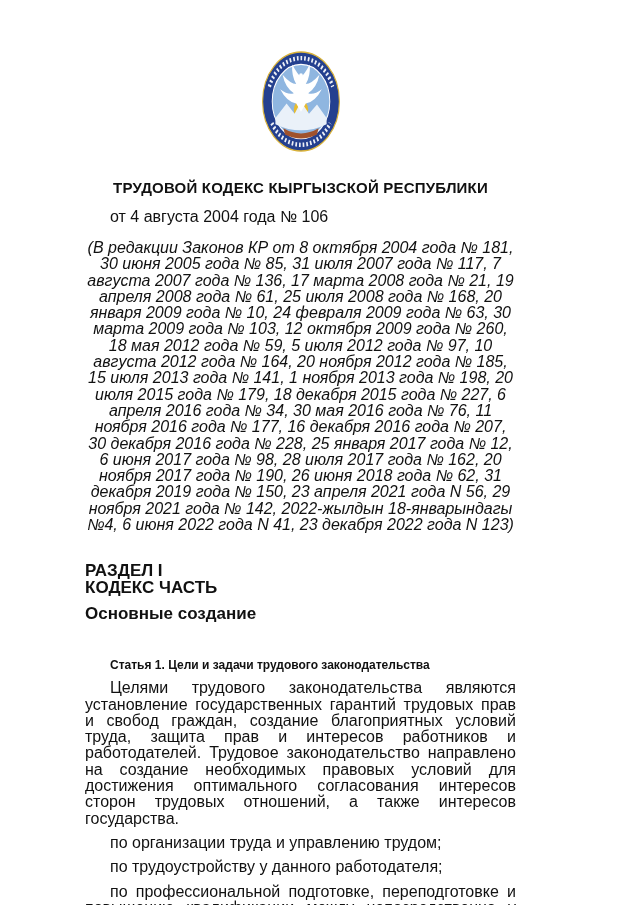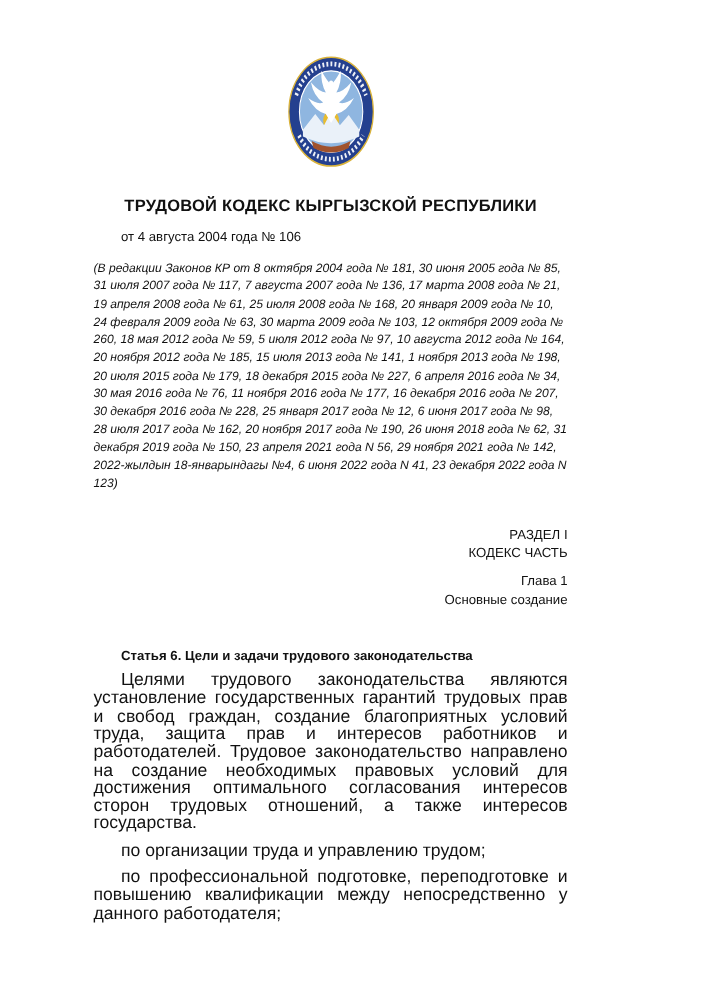--- a/index.html
+++ b/index.html
@@ -32,33 +32,34 @@
   }
   .title {
     margin: 26px 0 0 0;
     font-size: 15px;
     font-weight: bold;
     text-align: center;
     letter-spacing: 0.2px;
   }
   .date-line {
     margin: 12px 0 0 0;
-    font-size: 12px;
+    font-size: 16px;
     text-indent: 25px;
   }
   .amendments {
     margin: 14px 0 0 0;
-    font-size: 11px;
+    font-size: 16px;
     font-style: italic;
+    text-align: center;
     line-height: 16.3px;
   }
   .center-heading {
-    font-size: 12px;
-    font-weight: normal;
-    text-align: right;
+    font-size: 17px;
+    font-weight: bold;
+    text-align: left;
     line-height: 16.3px;
   }
   .section { margin-top: 30px; }
   .chapter { margin-top: 10px; }
   .article-heading {
     margin: 36px 0 0 0;
     font-size: 12px;
     font-weight: bold;
     text-indent: 25px;
   }
@@ -100,23 +101,23 @@
   <p class="date-line">от 4 августа 2004 года № 106</p>
 
   <p class="amendments">(В редакции Законов КР от 8 октября 2004 года № 181, 30 июня 2005 года № 85, 31 июля 2007 года № 117, 7 августа 2007 года № 136, 17 марта 2008 года № 21, 19 апреля 2008 года № 61,  25 июля 2008 года № 168, 20 января 2009 года № 10, 24 февраля 2009 года № 63, 30 марта 2009 года № 103, 12 октября 2009 года № 260, 18 мая 2012 года № 59, 5 июля 2012 года № 97, 10 августа 2012 года № 164, 20 ноября 2012 года № 185, 15 июля 2013 года № 141, 1 ноября 2013 года № 198, 20 июля 2015 года № 179, 18 декабря 2015 года № 227, 6 апреля 2016 года № 34, 30 мая 2016 года № 76, 11 ноября 2016 года № 177, 16 декабря 2016 года № 207, 30 декабря 2016 года № 228, 25 января 2017 года № 12, 6 июня 2017 года № 98, 28 июля 2017 года № 162, 20 ноября 2017 года № 190, 26 июня 2018 года № 62, 31 декабря 2019 года № 150, 23 апреля 2021 года N 56, 29 ноября 2021 года № 142, 2022-жылдын 18-январындагы №4, 6 июня 2022 года N 41, 23 декабря 2022 года N 123)</p>
 
   <div class="center-heading section">
     <div>РАЗДЕЛ I</div>
     <div>КОДЕКС ЧАСТЬ</div>
   </div>
 
   <div class="center-heading chapter">
-    <div>Глава 1</div>
     <div>Основные создание</div>
   </div>
 
-  <p class="article-heading">Статья 6. Цели и задачи трудового законодательства</p>
+  <p class="article-heading">Статья 1. Цели и задачи трудового законодательства</p>
 
   <p class="body-para">Целями трудового законодательства являются установление государственных гарантий трудовых прав и свобод граждан, создание благоприятных условий труда, защита прав и интересов работников и работодателей. Трудовое законодательство направлено на создание необходимых правовых условий для достижения оптимального согласования интересов сторон трудовых отношений, а также интересов государства.</p>
   <p class="body-para">по организации труда и управлению трудом;</p>
+  <p class="body-para">по трудоустройству у данного работодателя;</p>
   <p class="body-para">по профессиональной подготовке, переподготовке и повышению квалификации между непосредственно у данного работодателя;</p>
 
 </div>
 
 </body></html>

